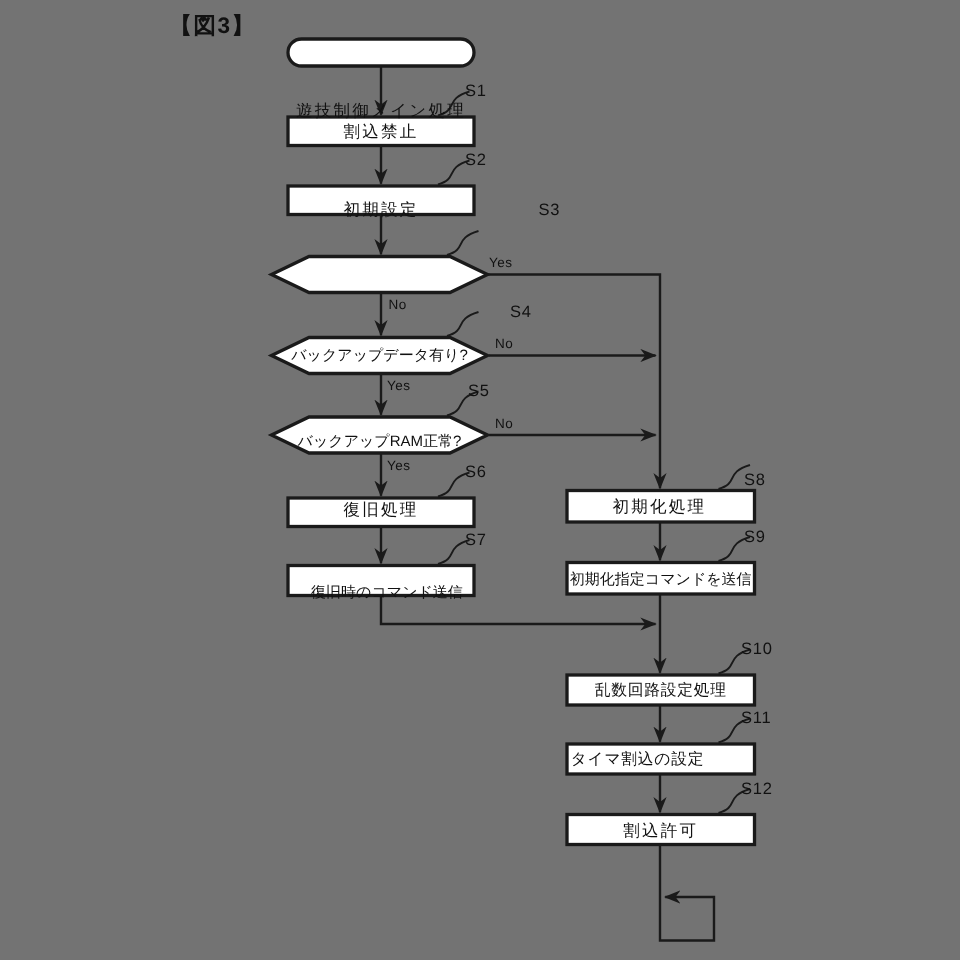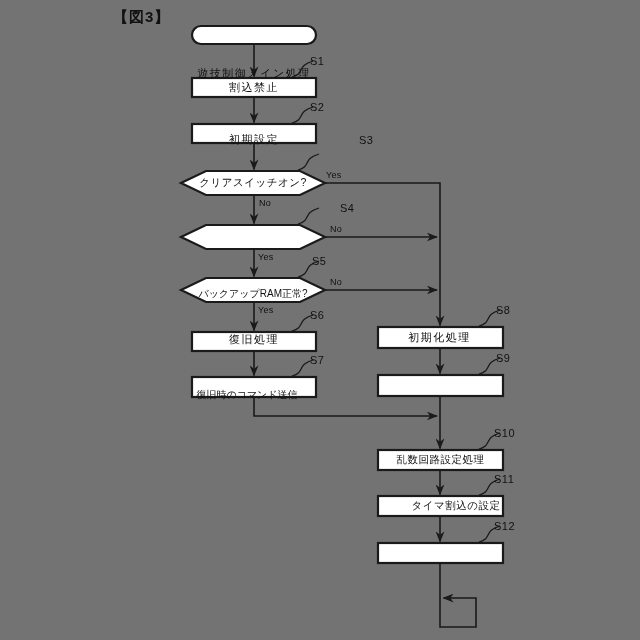--- a/index.html
+++ b/index.html
@@ -87,36 +87,38 @@
       <path d="M479,542 C493,538 483,531 500,526"></path>
     </g>
   </svg>
 
   <div class="fig-title">【図3】</div>
 
   <div class="node-label" style="left:192px;top:26px;width:124px;height:18px;margin-top:38px;">遊技制御メイン処理</div>
 
   <div class="node-label" style="left:192px;top:78px;width:124px;height:19px;">割込禁止</div>
   <div class="node-label" style="left:192px;top:124px;width:124px;height:30px;">初期設定</div>
-  <div class="node-label mid" style="left:181px;top:171px;width:144px;height:24px;">クリアスイッチオン?</div>
+  <div class="node-label tight" style="left:181px;top:225px;width:144px;height:24px;">バックアップデータ有り?</div>
   <div class="node-label tight" style="left:181px;top:278px;width:144px;height:32px;">バックアップRAM正常?</div>
   <div class="node-label" style="left:192px;top:332px;width:124px;height:14px;">復旧処理</div>
-  <div class="node-label tight" style="left:185px;top:377px;width:124px;height:36px;">復旧時のコマンド送信</div>
+  <div class="node-label tight" style="left:196px;top:377px;width:124px;height:36px;">復旧時のコマンド送信</div>
   <div class="node-label" style="left:378px;top:327px;width:123px;height:21px;">初期化処理</div>
+  <div class="node-label tight" style="left:378px;top:375px;width:125px;height:21px;">初期化指定コマンドを送信</div>
   <div class="node-label mid" style="left:378px;top:450px;width:125px;height:20px;">乱数回路設定処理</div>
-  <div class="node-label mid" style="left:388px;top:496px;width:136px;height:20px;">タイマ割込の設定</div>
+  <div class="node-label mid" style="left:357px;top:496px;width:136px;height:20px;">タイマ割込の設定</div>
+  <div class="node-label" style="left:378px;top:543px;width:125px;height:20px;">割込許可</div>
 
   <div class="step-id" style="left:310px;top:55px;">S1</div>
   <div class="step-id" style="left:310px;top:101px;">S2</div>
   <div class="step-id" style="left:312px;top:134px;margin-left:47px;">S3</div>
   <div class="step-id" style="left:312px;top:202px;margin-left:28px;">S4</div>
   <div class="step-id" style="left:312px;top:255px;">S5</div>
   <div class="step-id" style="left:310px;top:309px;">S6</div>
   <div class="step-id" style="left:310px;top:354px;">S7</div>
-  <div class="step-id" style="left:496px;top:304px;text-align:center;">S8</div>
+  <div class="step-id" style="left:496px;top:314px;text-align:center;">S8</div>
   <div class="step-id" style="left:496px;top:352px;">S9</div>
   <div class="step-id" style="left:494px;top:427px;">S10</div>
   <div class="step-id" style="left:494px;top:473px;">S11</div>
   <div class="step-id" style="left:494px;top:520px;">S12</div>
 
   <div class="branch-label" style="left:326px;top:170px;">Yes</div>
   <div class="branch-label" style="left:259px;top:198px;">No</div>
   <div class="branch-label" style="left:330px;top:224px;">No</div>
   <div class="branch-label" style="left:258px;top:252px;">Yes</div>
   <div class="branch-label" style="left:330px;top:277px;">No</div>

